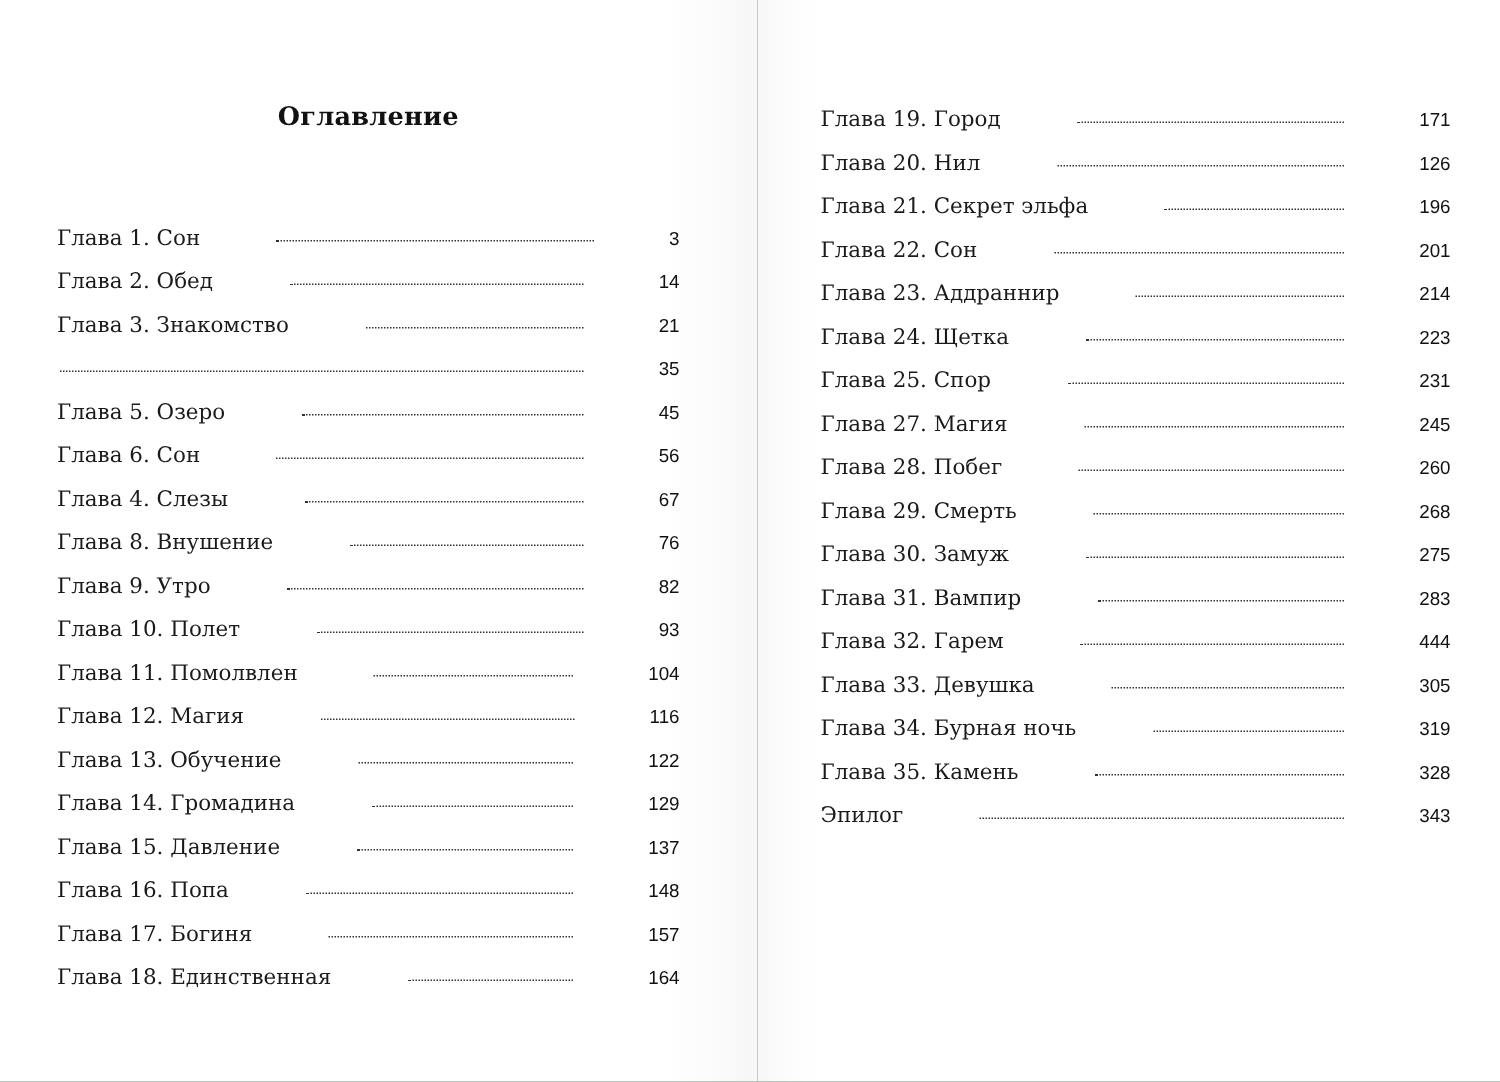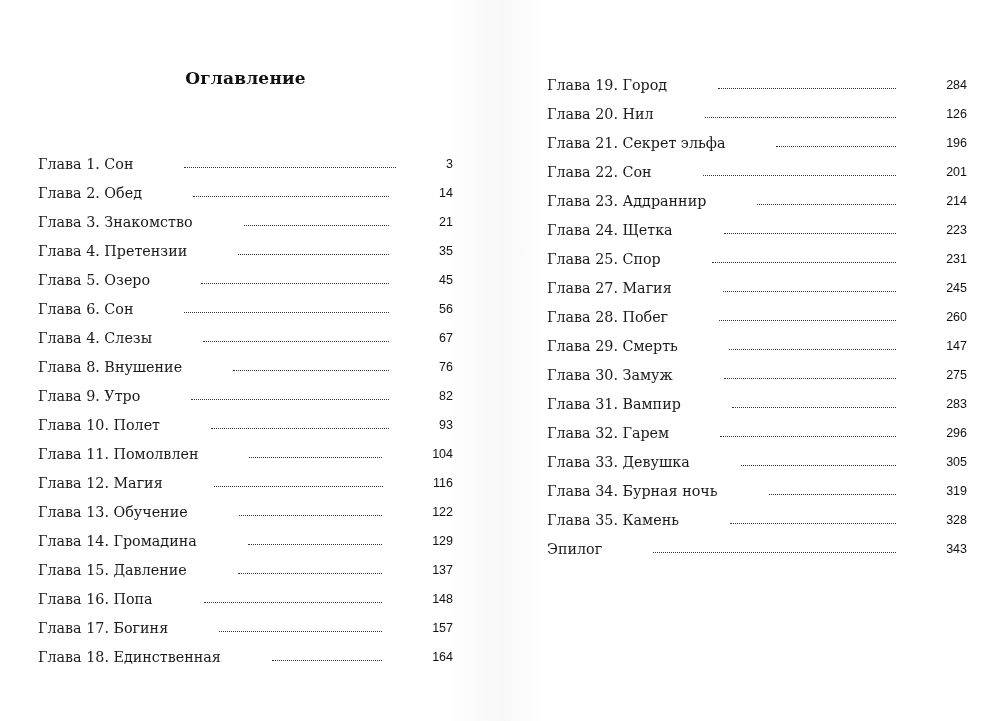--- a/index.html
+++ b/index.html
@@ -58,21 +58,21 @@
       width: 415px;
       margin-top: 22px;
     }
     .page-right .toc-list {
       left: 42px;
       top: 70px;
       width: 420px;
     }
     .toc-entry {
       display: flex;
-      align-items: center;
+      align-items: flex-start;
       height: 29px;
       font-size: 14.3px;
       line-height: 20px;
       white-space: nowrap;
       gap: 48px;
     }
     .toc-label {
       flex: 0 0 auto;
       padding-right: 1px;
     }
@@ -109,21 +109,20 @@
           <span class="toc-label">Глава 2. Обед</span>
           <span class="toc-leader"></span>
           <span class="toc-page">14</span>
         </li>
       <li class="toc-entry">
           <span class="toc-label">Глава 3. Знакомство</span>
           <span class="toc-leader"></span>
           <span class="toc-page">21</span>
         </li>
       <li class="toc-entry">
-          <span class="toc-label">Глава 4. Претензии</span>
           <span class="toc-leader"></span>
           <span class="toc-page">35</span>
         </li>
       <li class="toc-entry">
           <span class="toc-label">Глава 5. Озеро</span>
           <span class="toc-leader"></span>
           <span class="toc-page">45</span>
         </li>
       <li class="toc-entry">
           <span class="toc-label">Глава 6. Сон</span>
@@ -191,21 +190,21 @@
           <span class="toc-page">164</span>
         </li>
     </ul>
   </div>
 
   <div class="page page-right">
     <ul class="toc-list">
       <li class="toc-entry">
           <span class="toc-label">Глава 19. Город</span>
           <span class="toc-leader"></span>
-          <span class="toc-page">284</span>
+          <span class="toc-page">171</span>
         </li>
       <li class="toc-entry">
           <span class="toc-label">Глава 20. Нил</span>
           <span class="toc-leader"></span>
           <span class="toc-page">126</span>
         </li>
       <li class="toc-entry">
           <span class="toc-label">Глава 21. Секрет эльфа</span>
           <span class="toc-leader"></span>
           <span class="toc-page">196</span>
@@ -236,36 +235,36 @@
           <span class="toc-page">245</span>
         </li>
       <li class="toc-entry">
           <span class="toc-label">Глава 28. Побег</span>
           <span class="toc-leader"></span>
           <span class="toc-page">260</span>
         </li>
       <li class="toc-entry">
           <span class="toc-label">Глава 29. Смерть</span>
           <span class="toc-leader"></span>
-          <span class="toc-page">147</span>
+          <span class="toc-page">268</span>
         </li>
       <li class="toc-entry">
           <span class="toc-label">Глава 30. Замуж</span>
           <span class="toc-leader"></span>
           <span class="toc-page">275</span>
         </li>
       <li class="toc-entry">
           <span class="toc-label">Глава 31. Вампир</span>
           <span class="toc-leader"></span>
           <span class="toc-page">283</span>
         </li>
       <li class="toc-entry">
           <span class="toc-label">Глава 32. Гарем</span>
           <span class="toc-leader"></span>
-          <span class="toc-page">296</span>
+          <span class="toc-page">444</span>
         </li>
       <li class="toc-entry">
           <span class="toc-label">Глава 33. Девушка</span>
           <span class="toc-leader"></span>
           <span class="toc-page">305</span>
         </li>
       <li class="toc-entry">
           <span class="toc-label">Глава 34. Бурная ночь</span>
           <span class="toc-leader"></span>
           <span class="toc-page">319</span>

